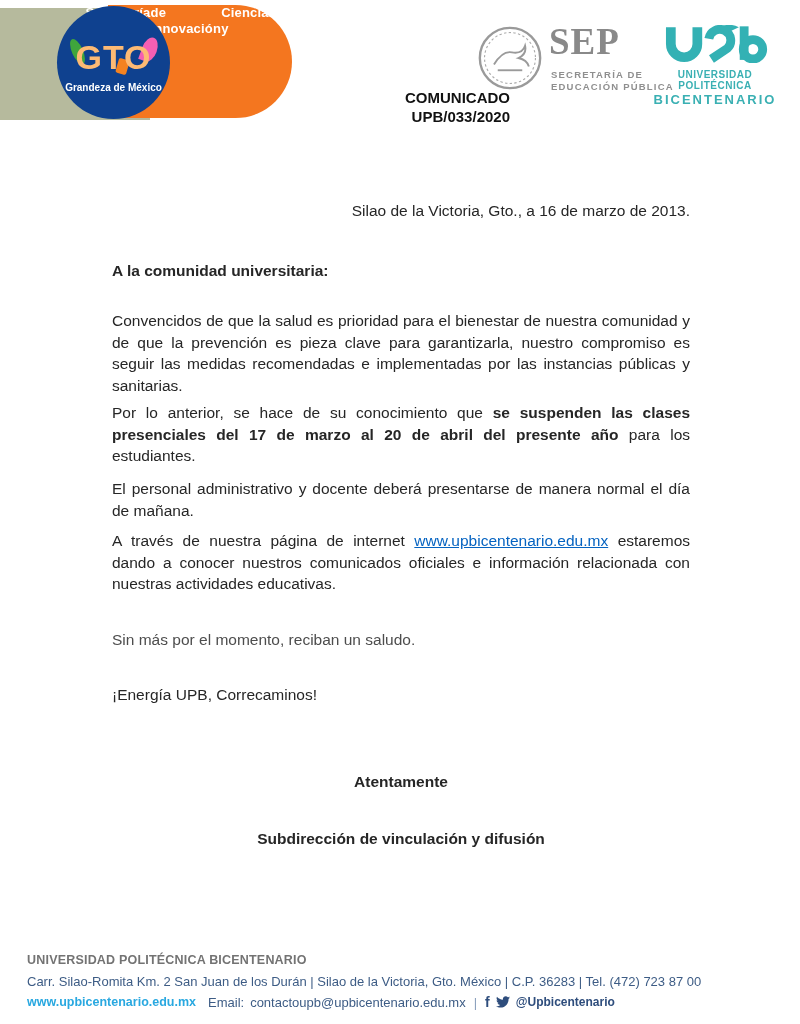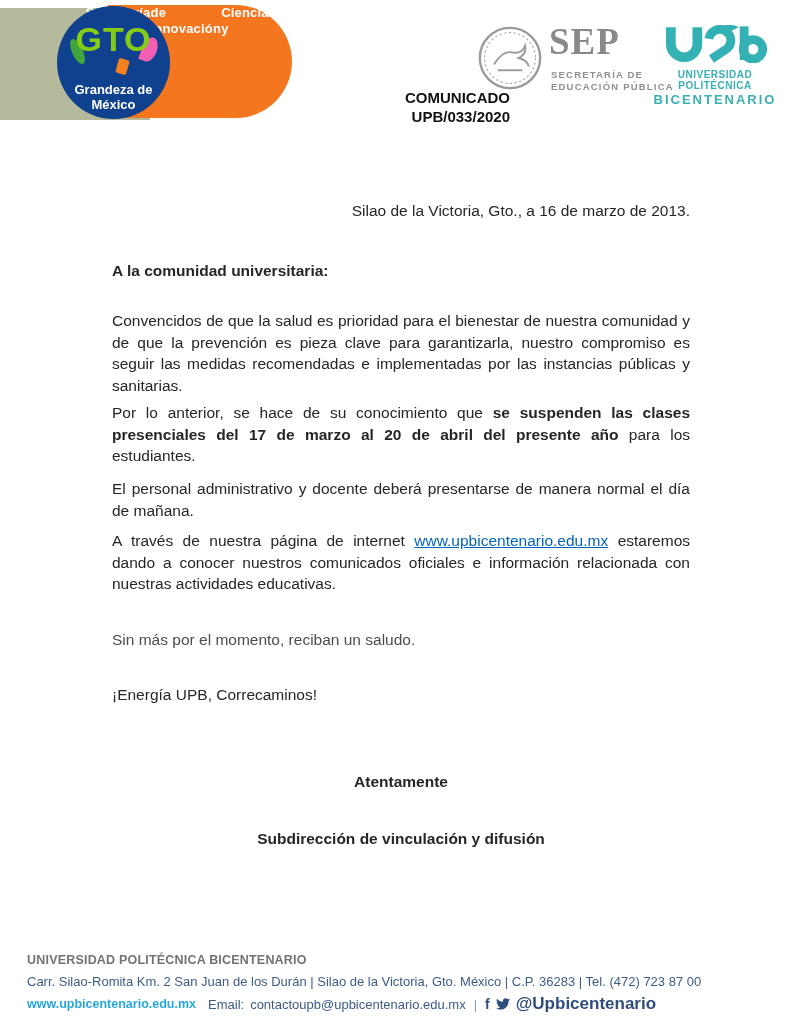--- a/index.html
+++ b/index.html
@@ -16,30 +16,30 @@
     position:absolute; left:108px; top:5px; width:184px; height:113px;
     background:#f4761f; border-radius:0 57px 57px 0;
     display:flex; flex-direction:row; justify-content:center; padding-left:77px;
   }
   .pill-line { color:#fff; font-weight:bold; font-size:13px; line-height:16px; letter-spacing:.2px; }
   .blue-circle {
     position:absolute; left:57px; top:6px; width:113px; height:113px;
     border-radius:50%; background:#0f418f; z-index:2;
   }
   .gto-acronym {
-    position:absolute; left:0; right:0; top:14px; text-align:center;
-    color:#84cc16; font-size:34px; font-weight:800; letter-spacing:1px; z-index:3;
+    position:absolute; left:0; right:0; top:32px; text-align:center;
+    color:#fdba74; font-size:34px; font-weight:800; letter-spacing:1px; z-index:3;
   }
   .gto-accent { position:absolute; z-index:2; }
   .acc-green { left:15px; top:32px; width:11px; height:27px; background:#3fa53c; border-radius:50%; transform:rotate(-24deg); }
   .acc-pink  { right:13px; top:31px; width:15px; height:25px; background:#f45fb3; border-radius:50% 50% 50% 0; transform:rotate(20deg); }
   .acc-orange{ left:60px; top:53px; width:11px; height:15px; background:#f58220; border-radius:2px; transform:rotate(16deg); }
   .gto-tagline {
     position:absolute; left:0; right:0; top:76px; text-align:center;
-    color:#fff; font-size:13px; font-weight:bold; z-index:3;
+    color:#fff; font-size:10px; font-weight:bold; z-index:3;
   }
 
   .doc-title {
     position:absolute; left:290px; top:88px; width:220px; text-align:right;
     font-weight:bold; font-size:15px; line-height:19px; color:#111;
   }
 
   .sep-lockup { position:absolute; left:477px; top:24px; width:200px; height:75px; }
   .sep-seal { position:absolute; left:0; top:1px; }
   .sep-acronym {
@@ -70,21 +70,21 @@
   .body-link { color:#0563c1; text-decoration:underline; }
 
   
   .footer { position:absolute; left:27px; top:953px; width:750px; }
   .f-name { font-size:12.5px; font-weight:bold; color:#737373; letter-spacing:.2px; }
   .f-address { margin-top:7px; font-size:13px; color:#3d5c85; }
   .f-line3 { margin-top:5px; font-size:13px; color:#3d5c85; display:flex; align-items:center; gap:6px; }
   .f-web { color:#29a8e0; font-weight:bold; font-size:12.5px; margin-right:6px; }
   .f-sep { color:#8aa0bd; padding:0 2px; }
   .fb-glyph { font-weight:800; color:#2e4d7c; font-size:14px; }
-  .f-handle { font-weight:bold; color:#2e4d7c; font-size:17px; }
+  .f-handle { font-weight:bold; color:#2e4d7c; font-size:12px; }
   .tw-icon svg { display:block; }
 </style>
 </head>
 <body>
 
 <div class="page">
 
   <div>
     <div class="sage-panel"></div>
 

